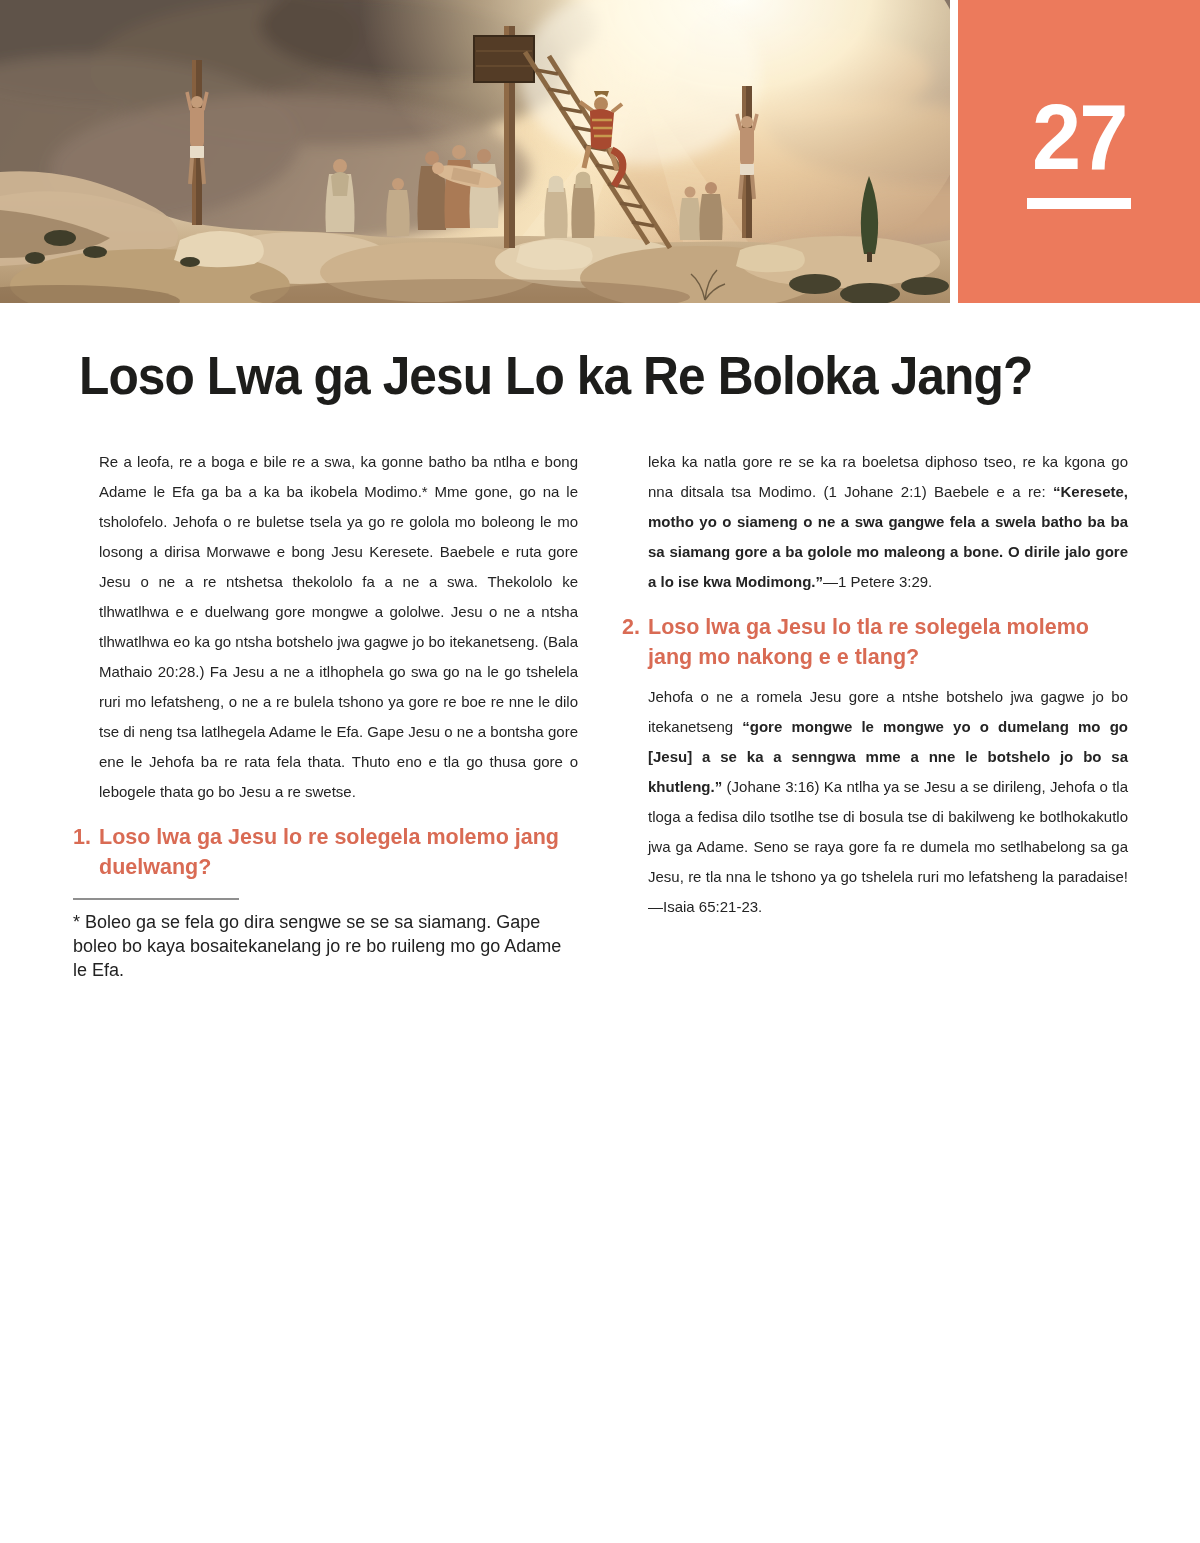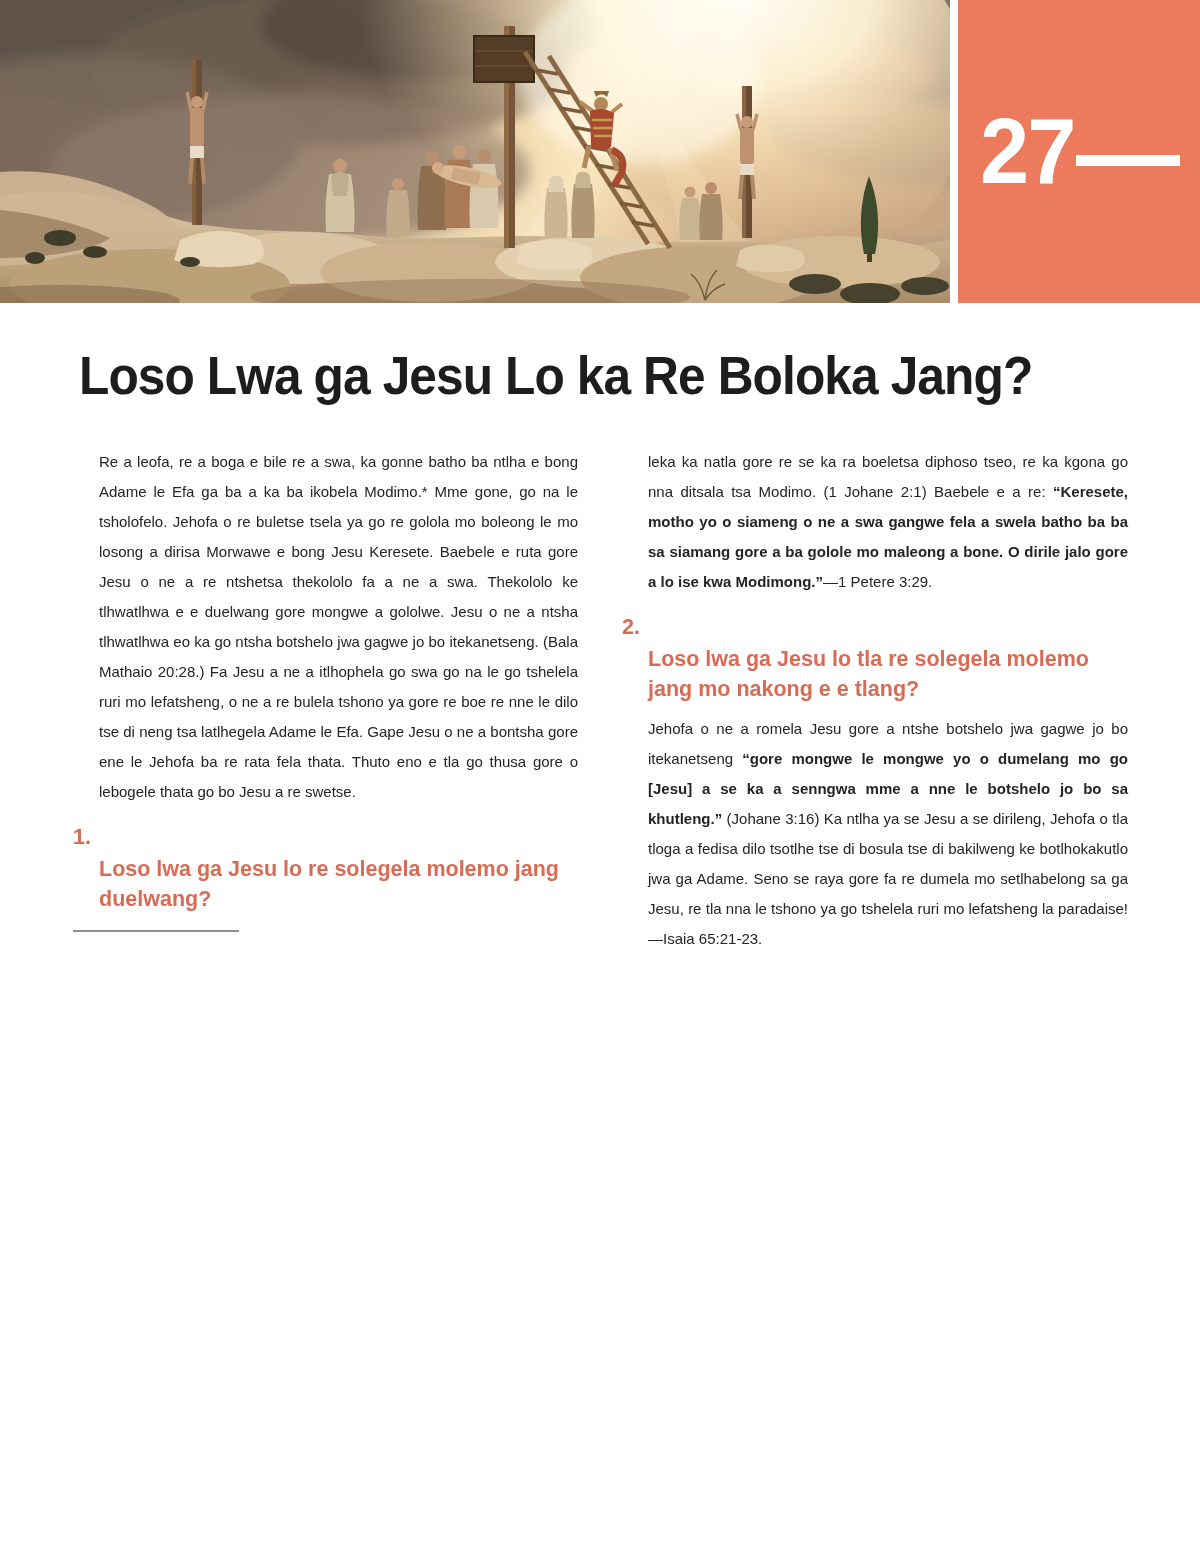--- a/index.html
+++ b/index.html
@@ -3,40 +3,40 @@
 <meta charset="utf-8">
 <style>
   html,body{margin:0;padding:0;background:#ffffff;}
   body{width:1200px;height:1543px;font-family:"Liberation Sans","DejaVu Sans",sans-serif;color:#1f1f1f;}
   .page{position:relative;width:1200px;height:1543px;background:#ffffff;overflow:hidden;}
 
   
   .hero{position:absolute;left:0;top:0;width:950px;height:303px;overflow:hidden;}
   .hero svg{display:block;width:100%;height:100%;}
   .badge{position:absolute;left:958px;top:0;width:242px;height:303px;
-         display:flex;flex-direction:row;align-items:center;justify-content:center;}
+         display:flex;flex-direction:column;align-items:center;justify-content:center;}
   .lesson-number{color:#fff;font-weight:700;font-size:92px;line-height:0.95;
                  transform:scaleX(0.96);letter-spacing:-2px;}
   .lesson-underline{width:104px;height:11px;background:#ffffff;margin-top:17px;}
 
   
   .title{position:absolute;left:79px;top:344px;margin:0;width:1100px;
          font-size:54px;font-weight:700;color:#1d1d1b;line-height:62px;
          letter-spacing:-1px;transform:scaleX(0.92);transform-origin:left top;white-space:nowrap;}
 
   
   .columns{position:absolute;left:73px;top:447px;width:1055px;display:flex;gap:44px;}
   .col{width:505px;}
   .col.right{width:506px;}
   .body{margin:0;padding-left:26px;font-size:15px;line-height:30px;
         text-align:justify;color:#242424;}
   .question{display:flex;font-weight:700;font-size:21.5px;line-height:30px;
             margin:15px 0 10px 0;text-align:left;}
   .qnum{flex:none;width:26px;}
-  .qtext{flex:1;margin-top:32px;}
+  .qtext{flex:1;}
   .bold{font-weight:700;}
 
   
   .footnote{margin-top:16px;}
   .footnote-rule{width:166px;height:2px;background:#8f8f8f;margin:0 0 10px 0;}
   .footnote-text{margin:0;font-size:18px;line-height:24px;color:#222;text-align:left;max-width:505px;}
 </style>
 </head>
 <body>
 
@@ -235,20 +235,21 @@
 
   <main class="columns">
     <section class="col left">
       <p class="body"><span>Re a leofa, re a boga e bile re a swa, ka gonne batho ba ntlha e bong Adame le Efa ga ba a ka ba ikobela Modimo.* Mme gone, go na le tsholofelo. Jehofa o re buletse tsela ya go re golola mo boleong le mo losong a dirisa Morwawe e bong Jesu Keresete. Baebele e ruta gore Jesu o ne a re ntshetsa thekololo fa a ne a swa. Thekololo ke tlhwatlhwa e e duelwang gore mongwe a gololwe. Jesu o ne a ntsha tlhwatlhwa eo ka go ntsha botshelo jwa gagwe jo bo itekanetseng. (Bala Mathaio 20:28.) Fa Jesu a ne a itlhophela go swa go na le go tshelela ruri mo lefatsheng, o ne a re bulela tshono ya gore re boe re nne le dilo tse di neng tsa latlhegela Adame le Efa. Gape Jesu o ne a bontsha gore ene le Jehofa ba re rata fela thata. Thuto eno e tla go thusa gore o lebogele thata go bo Jesu a re swetse.</span></p>
       <div class="question" style="color: rgb(217, 107, 84);">
         <span class="qnum">1.</span>
         <span class="qtext">Loso lwa ga Jesu lo re solegela molemo jang duelwang?</span>
       </div>
       <div class="footnote">
         <div class="footnote-rule" style="background: rgb(143, 143, 143);"></div>
+        <p class="footnote-text">* Boleo ga se fela go dira sengwe se se sa siamang. Gape boleo bo kaya bosaitekanelang jo re bo ruileng mo go Adame le Efa.</p>
       </div>
     </section>
 
     <section class="col right">
       <p class="body"><span>leka ka natla gore re se ka ra boeletsa diphoso tseo, re ka kgona go nna ditsala tsa Modimo. (1 Johane 2:1) Baebele e a re: </span><span class="bold">“Keresete, motho yo o siameng o ne a swa gangwe fela a swela batho ba ba sa siamang gore a ba golole mo maleong a bone. O dirile jalo gore a lo ise kwa Modimong.”</span><span>—1 Petere 3:29.</span></p>
       <div class="question" style="color: rgb(217, 107, 84);">
         <span class="qnum">2.</span>
         <span class="qtext">Loso lwa ga Jesu lo tla re solegela molemo jang mo nakong e e tlang?</span>
       </div>
       <p class="body"><span>Jehofa o ne a romela Jesu gore a ntshe botshelo jwa gagwe jo bo itekanetseng </span><span class="bold">“gore mongwe le mongwe yo o dumelang mo go [Jesu] a se ka a senngwa mme a nne le botshelo jo bo sa khutleng.”</span><span> (Johane 3:16) Ka ntlha ya se Jesu a se dirileng, Jehofa o tla tloga a fedisa dilo tsotlhe tse di bosula tse di bakilweng ke botlhokakutlo jwa ga Adame. Seno se raya gore fa re dumela mo setlhabelong sa ga Jesu, re tla nna le tshono ya go tshelela ruri mo lefatsheng la paradaise!—Isaia 65:21-23.</span></p>

